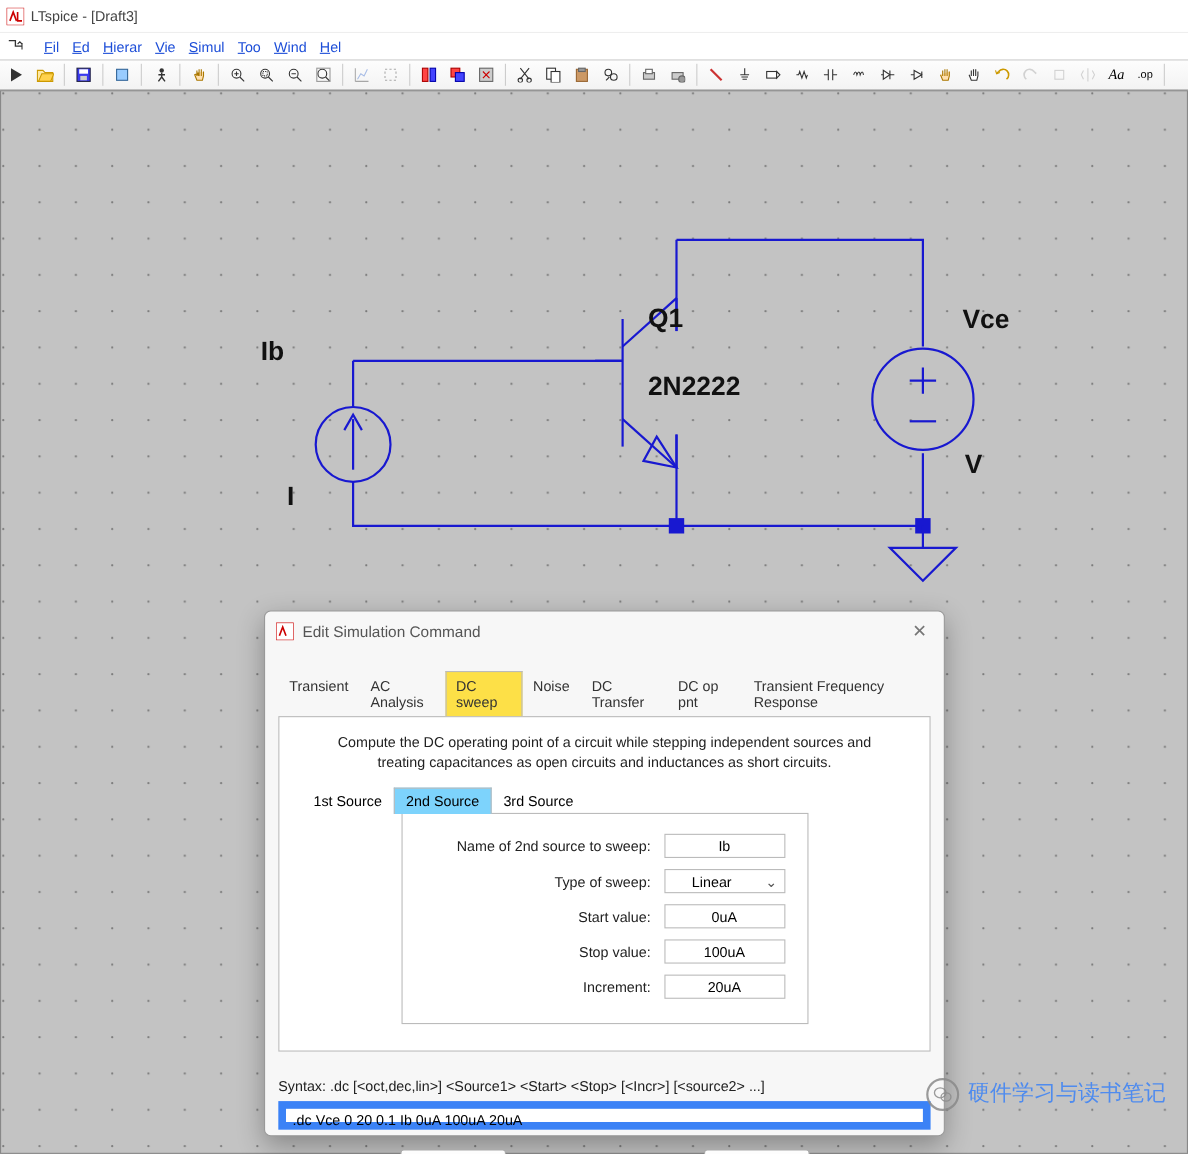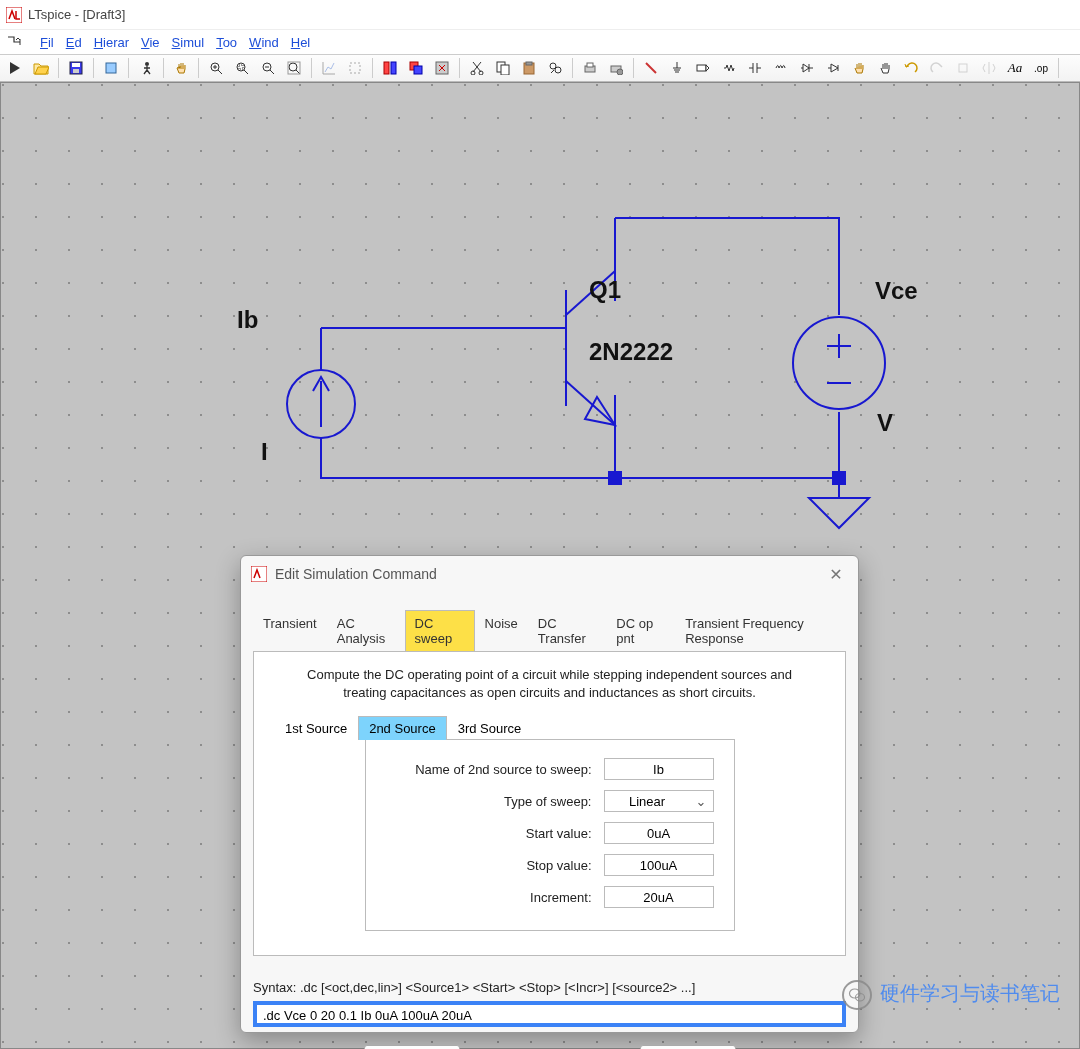--- a/index.html
+++ b/index.html
@@ -139,21 +139,21 @@
   .form-input {
     width: 110px; height: 22px;
     border: 1px solid #bbb;
     background: #fff;
     text-align: center;
     font-size: 13px;
   }
   .form-select { display: flex; align-items: center; }
   .form-select .caret { padding: 0 6px; color: #555; }
   .syntax-row { margin: 24px 12px 6px; font-size: 13px; color: #222; }
-  .cmd-box { margin: 0 12px; height: 26px; border: 4px solid #3b82f6; background: #fff; padding: 3px 6px; font-size: 13px; }
+  .cmd-box { margin: 0 12px; height: 26px; border: 7px solid #3b82f6; background: #fff; padding: 3px 6px; font-size: 13px; }
   .btn-row { display: flex; justify-content: center; gap: 180px; margin-top: 18px; }
   .btn {
     width: 96px; height: 26px;
     border: 1px solid #aaa;
     background: #fdfdfd;
     border-radius: 3px;
     display: flex; align-items: center; justify-content: center;
     font-size: 13px;
     cursor: pointer;
   }

